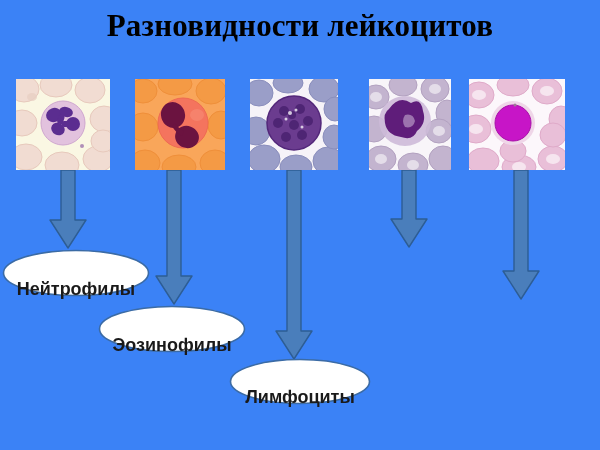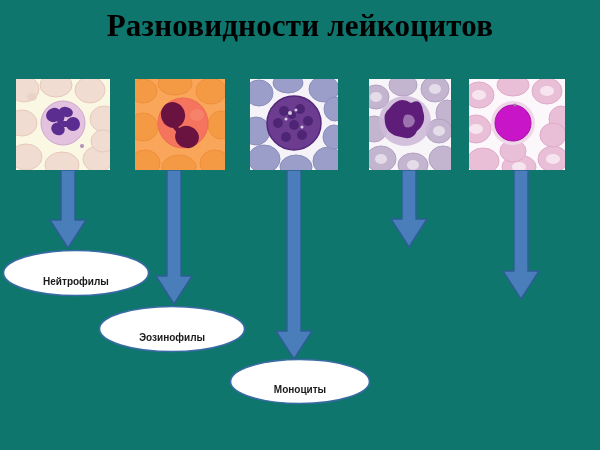--- a/index.html
+++ b/index.html
@@ -11,21 +11,21 @@
     width: 600px;
     height: 450px;
     overflow: hidden;
     font-family: "Liberation Sans", sans-serif;
     position: relative;
   }
   #canvas {
     position: relative;
     width: 600px;
     height: 450px;
-    background: #0f766e;
+    background: #3b82f6;
     text-decoration: underline;
   }
 
   
   #title {
     position: absolute;
     left: 0;
     top: 8px;
     width: 600px;
     text-align: center;
@@ -55,29 +55,29 @@
     position: absolute;
   }
   .label-ellipse .ell-svg {
     position: absolute;
     left: 0;
     top: 0;
   }
   .label-ellipse .ell-text {
     position: absolute;
     left: 0;
-    top: 8px;
+    top: 16px;
     width: 100%;
     height: 100%;
     display: flex;
     align-items: center;
     justify-content: center;
     font-family: "Liberation Sans", sans-serif;
     font-weight: bold;
-    font-size: 10px;
+    font-size: 18px;
     color: #1a1a1a;
     white-space: nowrap;
   }
 </style>
 </head>
 <body>
 
 <div id="canvas">
 
   <div id="title">Разновидности лейкоцитов</div>
@@ -268,18 +268,18 @@
     <svg class="ell-svg" width="148" height="48" viewBox="0 0 148 48">
       <ellipse cx="74" cy="24" rx="72.5" ry="22.5" fill="#ffffff" stroke="#3b6ba5" stroke-width="1.6"></ellipse>
     </svg>
     <div class="ell-text">Эозинофилы</div>
   </div>
 
   <div class="label-ellipse" style="left:229px; top:358px; width:142px; height:47px;">
     <svg class="ell-svg" width="142" height="47" viewBox="0 0 142 47">
       <ellipse cx="71" cy="23.5" rx="69.5" ry="22" fill="#ffffff" stroke="#3b6ba5" stroke-width="1.6"></ellipse>
     </svg>
-    <div class="ell-text">Моноциты</div>
+    <div class="ell-text">Лимфоциты</div>
   </div>
 
 
 
 </div>
 
 </body></html>

